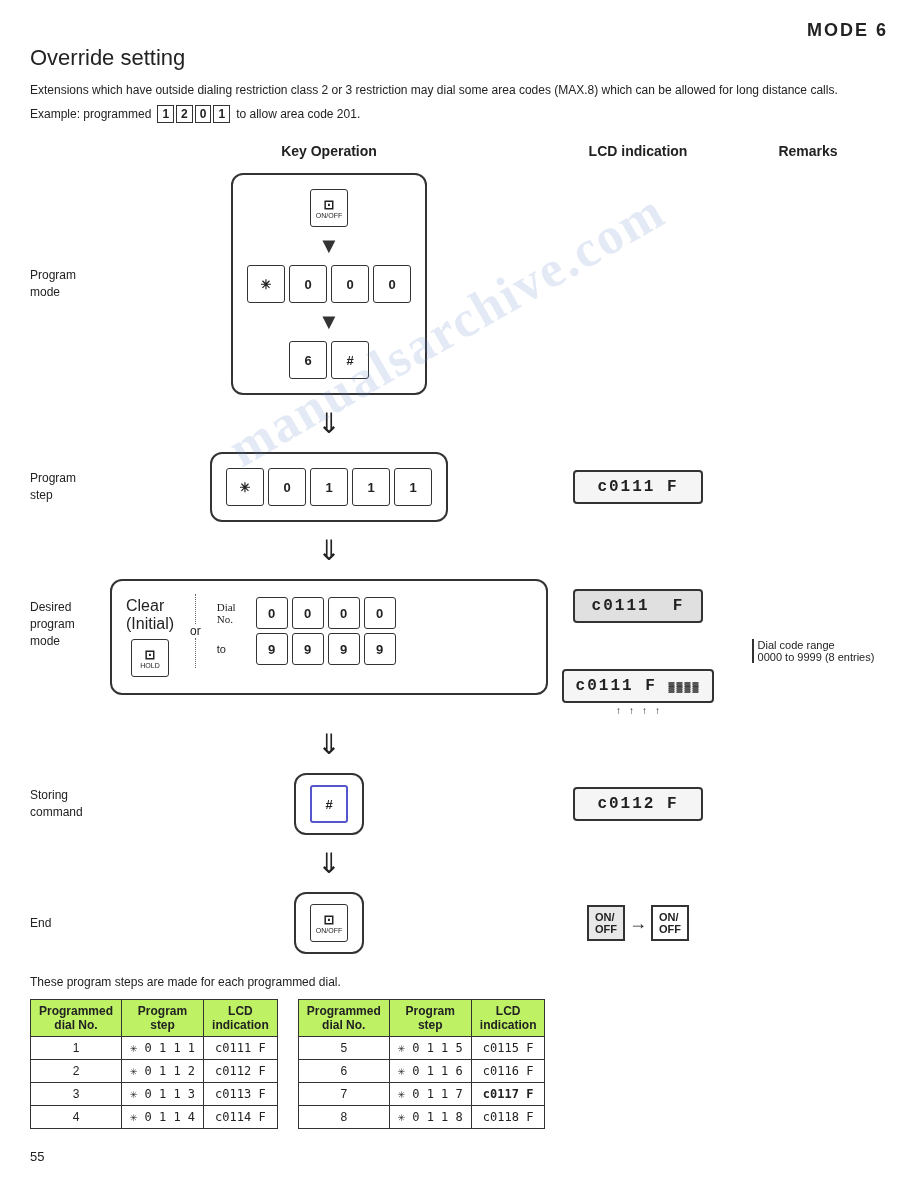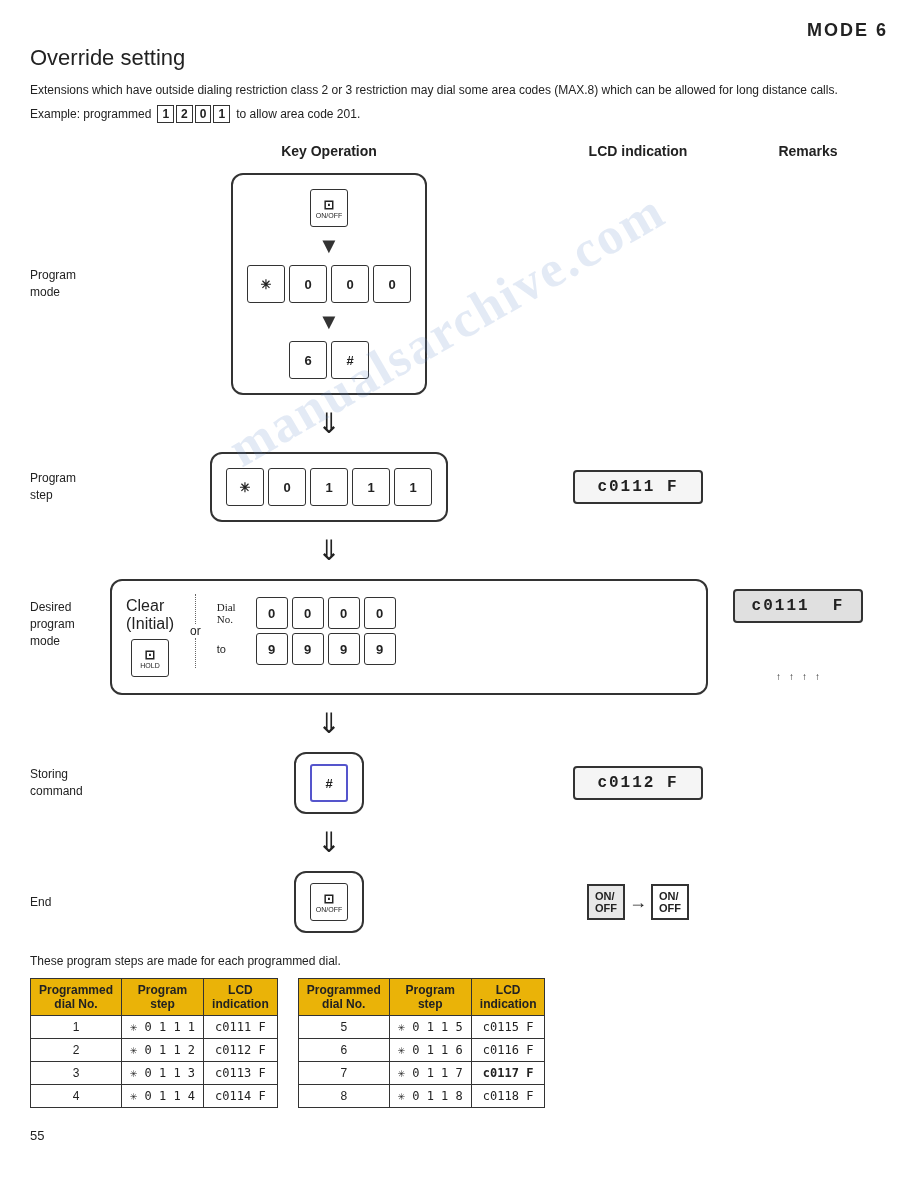--- a/index.html
+++ b/index.html
@@ -175,21 +175,21 @@
     table.prog-table {
       border-collapse: collapse;
       font-size: 12px;
     }
     table.prog-table th, table.prog-table td {
       border: 1px solid #333;
       padding: 4px 8px;
       text-align: center;
     }
     table.prog-table th {
-      background: #eab308;
+      background: #bef264;
       font-weight: bold;
     }
 
     .tables-row {
       display: flex;
       gap: 20px;
       margin-bottom: 20px;
     }
 
     .page-number {
@@ -418,27 +418,31 @@
                 </div>
             </div>
           </div>
         </div>
       </div>
     </div>
     <div class="step-lcd-area" style="flex-direction:column; gap:8px; align-items:center;">
       <div class="lcd-box shaded" style="margin-top:10px;">c0111&nbsp;&nbsp;F</div>
       <div style="height:30px;"></div>
       <div style="display:flex; flex-direction:column; align-items:center;">
+        <div class="lcd-box">c0111 F <span style="font-size:10px;">▓▓▓▓</span></div>
         <div style="display:flex; gap:8px; margin-top:2px;">
           <span style="font-size:10px;">↑</span>
           <span style="font-size:10px;">↑</span>
           <span style="font-size:10px;">↑</span>
           <span style="font-size:10px;">↑</span>
         </div>
       </div>
+    </div>
+    <div class="step-remarks-area" style="flex-direction:column; justify-content:flex-end; padding-top:60px;">
+      <span style="font-size:11px; display:block; border-left:2px solid #333; padding-left:4px;">Dial code range<br>0000 to 9999 (8 entries)</span>
     </div>
   </div>
 
   <div class="step-row">
     <div style="width:80px"></div>
     <div style="flex:1; text-align:center; font-size:28px;">⇓</div>
     <div style="width:180px"></div>
     <div style="width:160px"></div>
   </div>
 

